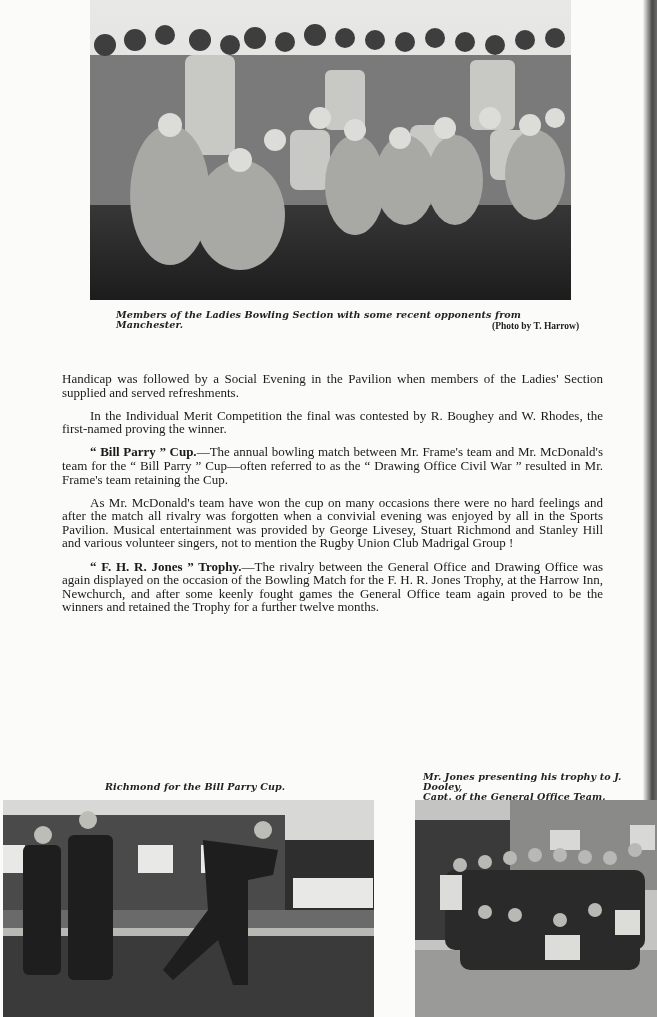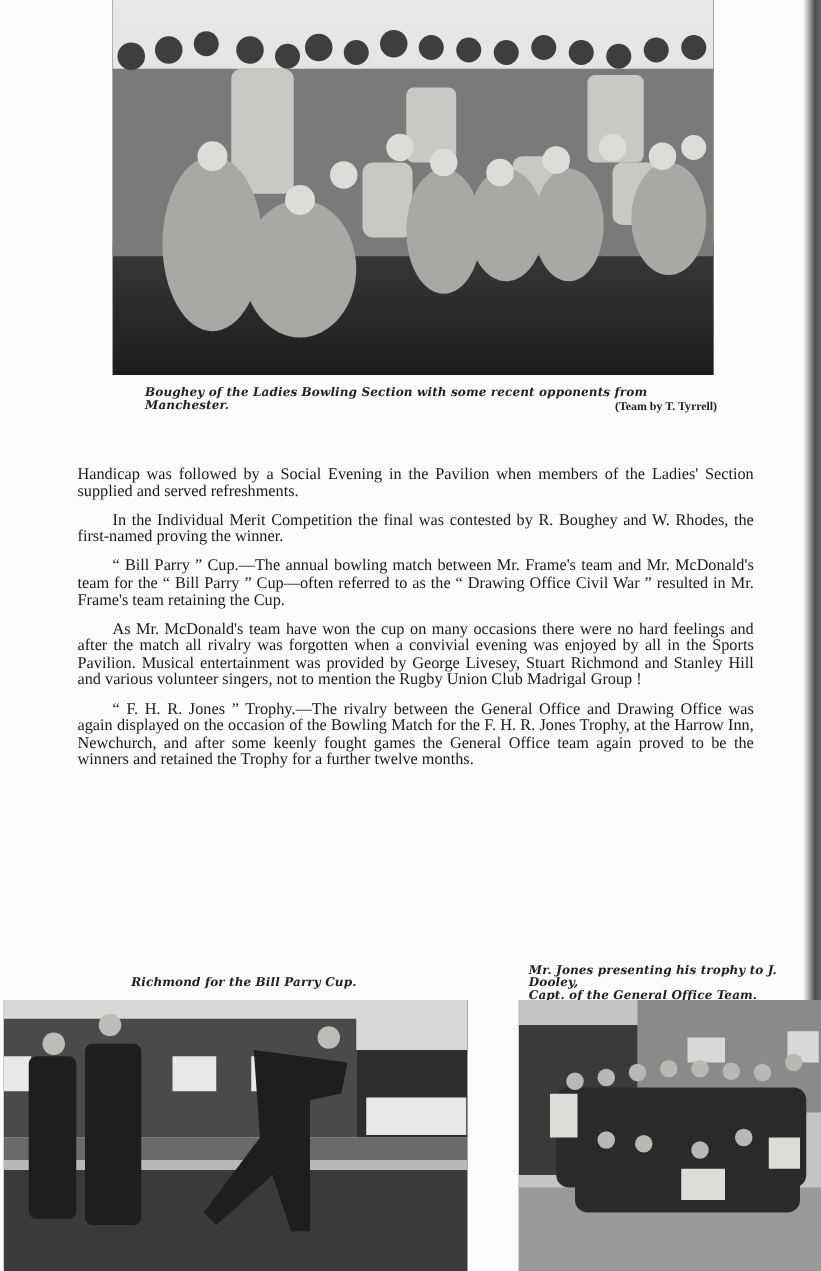--- a/index.html
+++ b/index.html
@@ -14,21 +14,21 @@
   #photo-trophy { left:415px; top:800px; width:242px; height:217px; }
   .caption { position:absolute; font-style:italic; font-weight:bold; font-size:9.6px; line-height:10px;
              font-family:"DejaVu Serif","Liberation Serif",serif; color:#222; letter-spacing:0.1px; }
   #cap-ladies { left:116px; top:310px; width:460px; }
   #credit-ladies { position:absolute; left:492px; top:321px; font-size:9.5px; font-family:"Liberation Serif",serif; font-weight:bold; color:#222; }
   #cap-bowling { left:105px; top:782px; }
   #cap-trophy { left:423px; top:772px; width:240px; }
   .text { position:absolute; left:62px; top:372px; width:541px; font-size:13px; line-height:13.6px; text-align:justify; }
   .text p { margin:0 0 9.5px 0; text-indent:28px; }
   .text p.first { text-indent:0; }
-  .text b { font-weight:normal; }
+  .text b { font-weight:bold; }
 </style>
 </head>
 <body>
 
 <div class="binding"></div>
 
 <div class="photo" id="photo-ladies">
   <svg viewBox="0 0 481 300" preserveAspectRatio="none">
     <defs>
       <linearGradient id="sky1" x1="0" y1="0" x2="0" y2="1">
@@ -89,22 +89,22 @@
       <circle cx="265" cy="130" r="11"></circle>
         <circle cx="310" cy="138" r="11"></circle>
       <circle cx="355" cy="128" r="11"></circle>
         <circle cx="400" cy="118" r="11"></circle>
       <circle cx="440" cy="125" r="11"></circle>
         <circle cx="465" cy="118" r="10"></circle>
     </g>
   </svg>
 </div>
 
-<div class="caption" id="cap-ladies">Boughey of the Ladies Bowling Section with some recent opponents from Manchester.</div>
-<div id="credit-ladies">(Team by T. Tyrrell)</div>
+<div class="caption" id="cap-ladies">Members of the Ladies Bowling Section with some recent opponents from Manchester.</div>
+<div id="credit-ladies">(Photo by T. Harrow)</div>
 
 <div class="text">
   <p class="first">Handicap was followed by a Social Evening in the Pavilion when members of the Ladies' Section supplied and served refreshments.</p>
   <p>In the Individual Merit Competition the final was contested by R. Boughey and W. Rhodes, the first-named proving the winner.</p>
   <p><b>“ Bill Parry ” Cup.</b><span>—The annual bowling match between Mr. Frame's team and Mr. McDonald's team for the “ Bill Parry ” Cup—often referred to as the “ Drawing Office Civil War ” resulted in Mr. Frame's team retaining the Cup.</span></p>
   <p>As Mr. McDonald's team have won the cup on many occasions there were no hard feelings and after the match all rivalry was forgotten when a convivial evening was enjoyed by all in the Sports Pavilion. Musical entertainment was provided by George Livesey, Stuart Richmond and Stanley Hill and various volunteer singers, not to mention the Rugby Union Club Madrigal Group !</p>
   <p><b>“ F. H. R. Jones ” Trophy.</b><span>—The rivalry between the General Office and Drawing Office was again displayed on the occasion of the Bowling Match for the F. H. R. Jones Trophy, at the Harrow Inn, Newchurch, and after some keenly fought games the General Office team again proved to be the winners and retained the Trophy for a further twelve months.</span></p>
 </div>
 
 <div class="caption" id="cap-bowling">Richmond for the Bill Parry Cup.</div>

